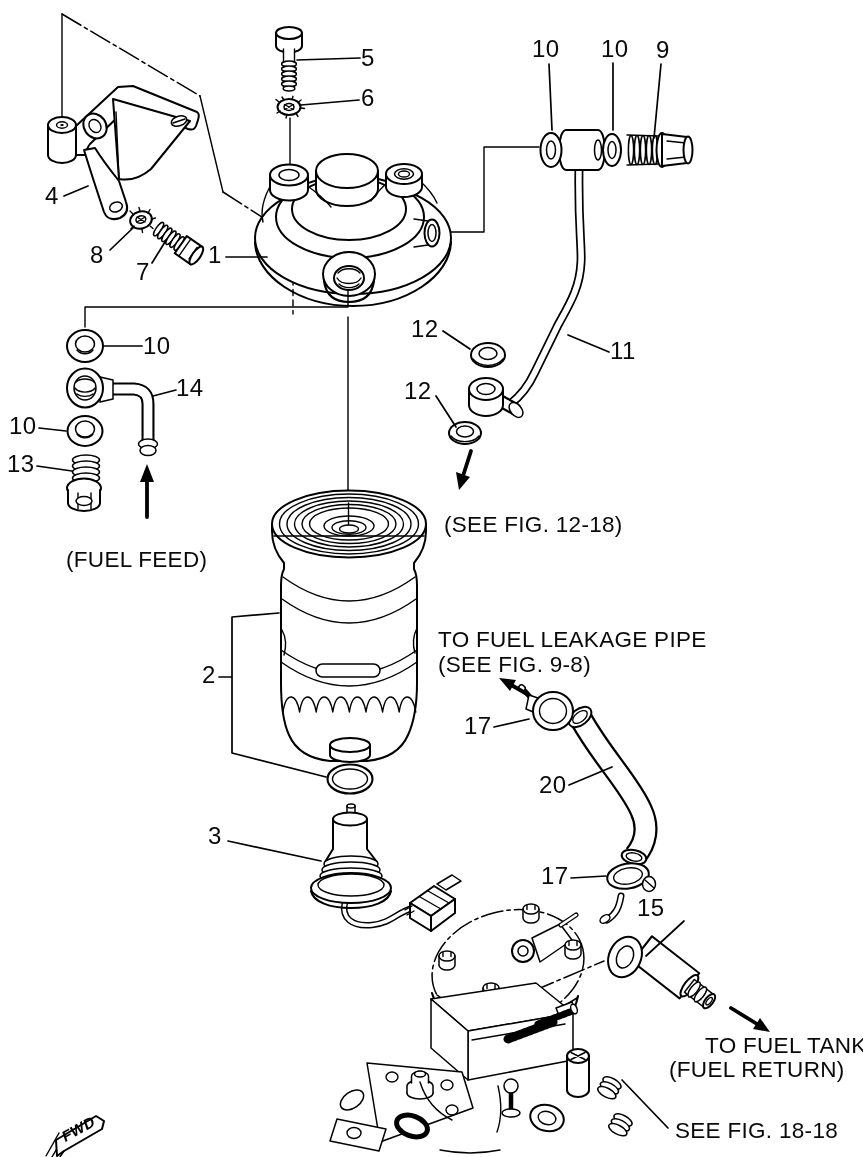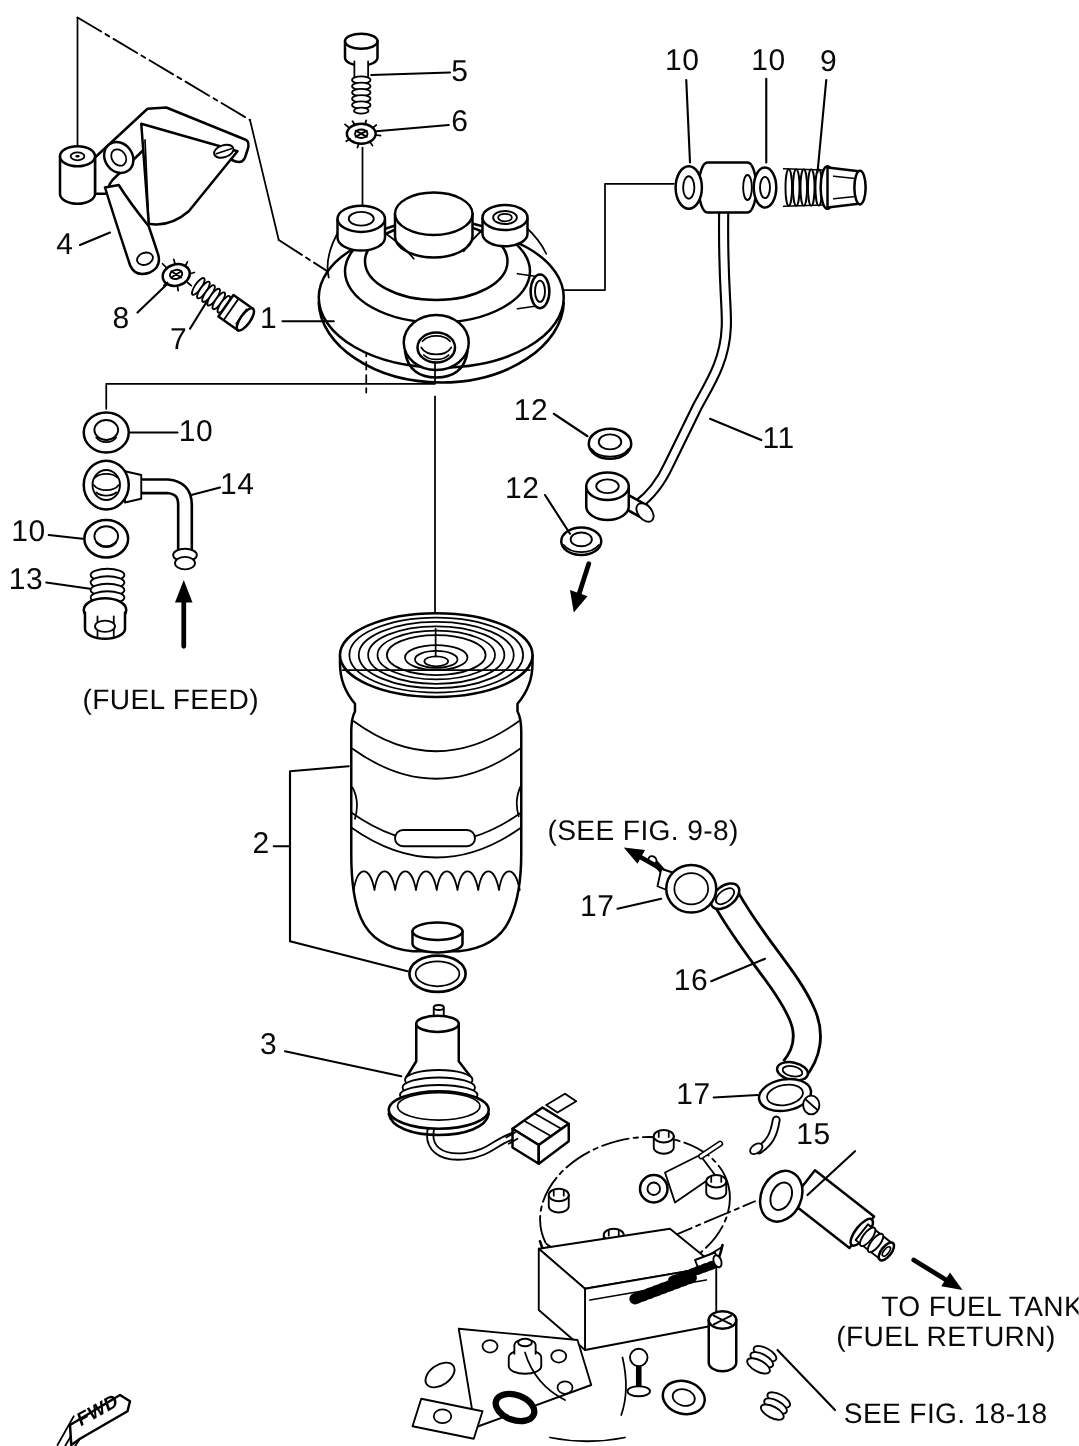--- a/index.html
+++ b/index.html
@@ -443,25 +443,27 @@
 <div class="lbl" style="left:208px;top:243px">1</div>
 <div class="lbl" style="left:143px;top:334px">10</div>
 <div class="lbl" style="left:176px;top:376px">14</div>
 <div class="lbl" style="left:9px;top:414px">10</div>
 <div class="lbl" style="left:7px;top:452px">13</div>
 <div class="lbl" style="left:411px;top:317px">12</div>
 <div class="lbl" style="left:404px;top:379px">12</div>
 <div class="lbl" style="left:610px;top:339px">11</div>
 <div class="lbl" style="left:202px;top:663px">2</div>
 <div class="lbl" style="left:464px;top:714px">17</div>
-<div class="lbl" style="left:539px;top:773px">16</div>
+<div class="lbl" style="left:539px;top:773px">20</div>
 <div class="lbl" style="left:541px;top:864px">17</div>
 <div class="lbl" style="left:208px;top:824px">3</div>
 <div class="lbl" style="left:637px;top:896px">15</div>
 
 <div class="ann" style="left:66px;top:549px">(FUEL FEED)</div>
+<div class="ann" style="left:444px;top:514px">(SEE FIG. 12-18)</div>
+<div class="ann" style="left:438px;top:629px">TO FUEL LEAKAGE PIPE</div>
 <div class="ann" style="left:438px;top:654px">(SEE FIG. 9-8)</div>
 <div class="ann" style="left:705px;top:1035px">TO FUEL TANK</div>
 <div class="ann" style="left:669px;top:1059px">(FUEL RETURN)</div>
 <div class="ann" style="left:675px;top:1120px">SEE FIG. 18-18</div>
 <div class="fwd">FWD</div>
 
 </div>
 
 </body></html>

